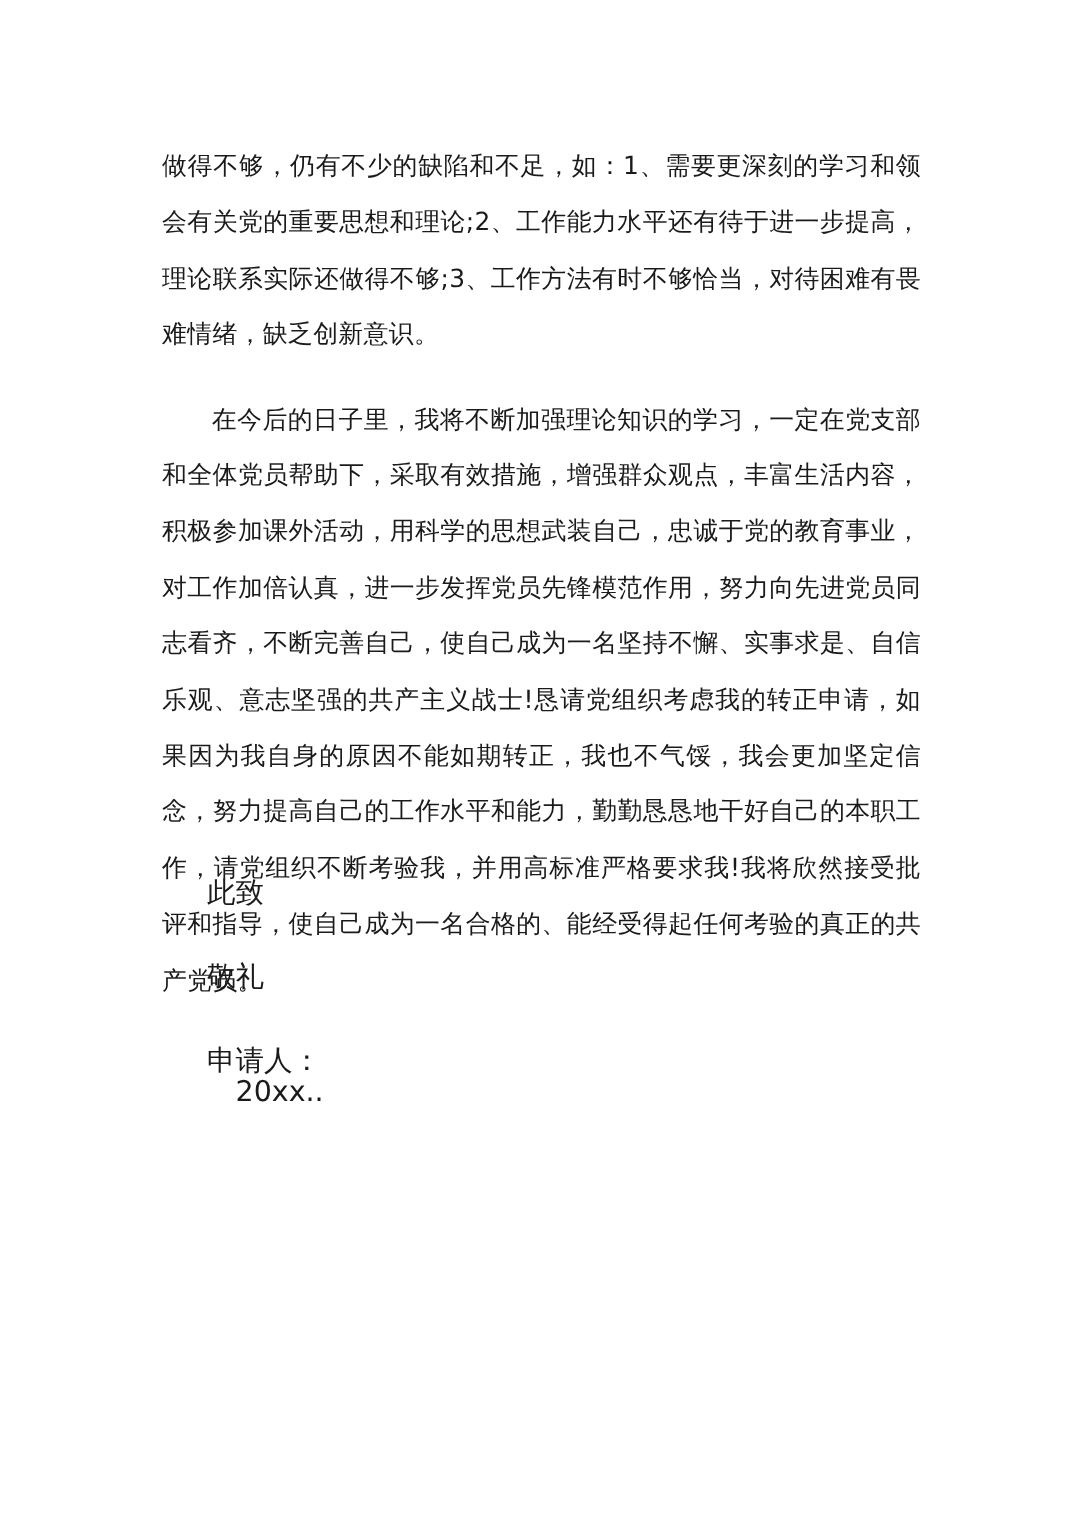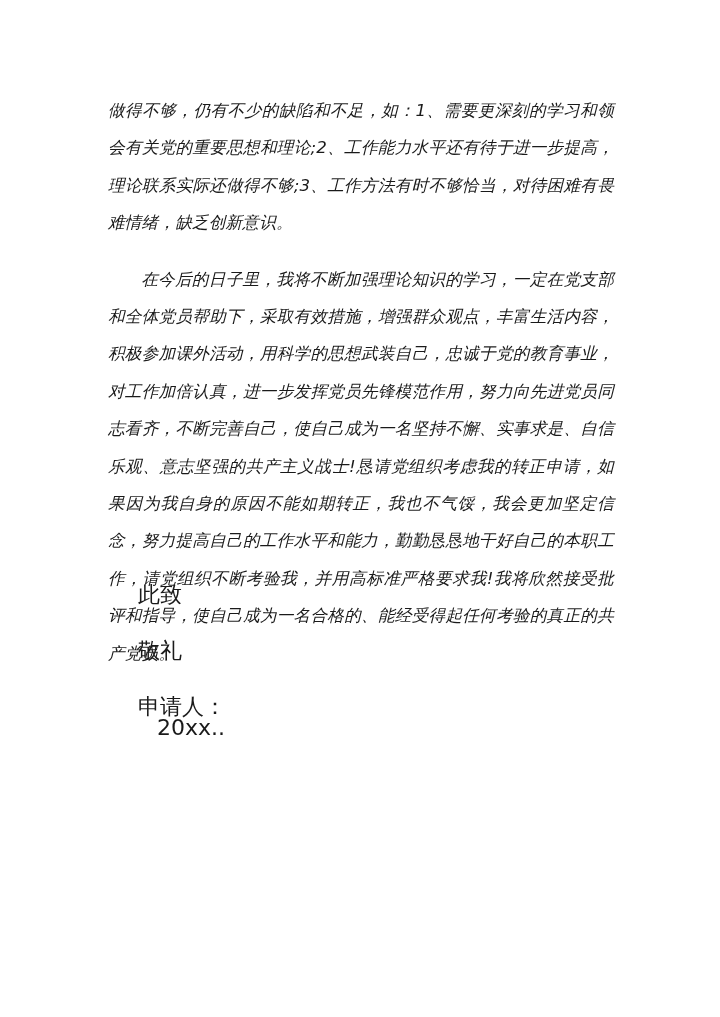--- a/index.html
+++ b/index.html
@@ -22,30 +22,29 @@
       width: 506px;
     }
     .para {
       margin: 0;
       font-size: 16.6px;
       line-height: 37.4px;
       text-align: justify;
       text-justify: inter-character;
       letter-spacing: 0.2px;
       word-break: break-all;
-      font-style: italic;
     }
     .para.indent {
       text-indent: 2em;
       margin-top: 19px;
     }
     .closing {
       position: absolute;
       left: 138px;
-      font-size: 22px;
+      font-size: 19px;
       line-height: 20px;
       margin: 0;
     }
     .c1 { top: 585px; }
     .c2 { top: 641px; }
     .c3 { top: 697px; text-align: center; }
     .c4 { top: 718px; margin-left: 19px; }
   </style>
 </head>
 <body>

